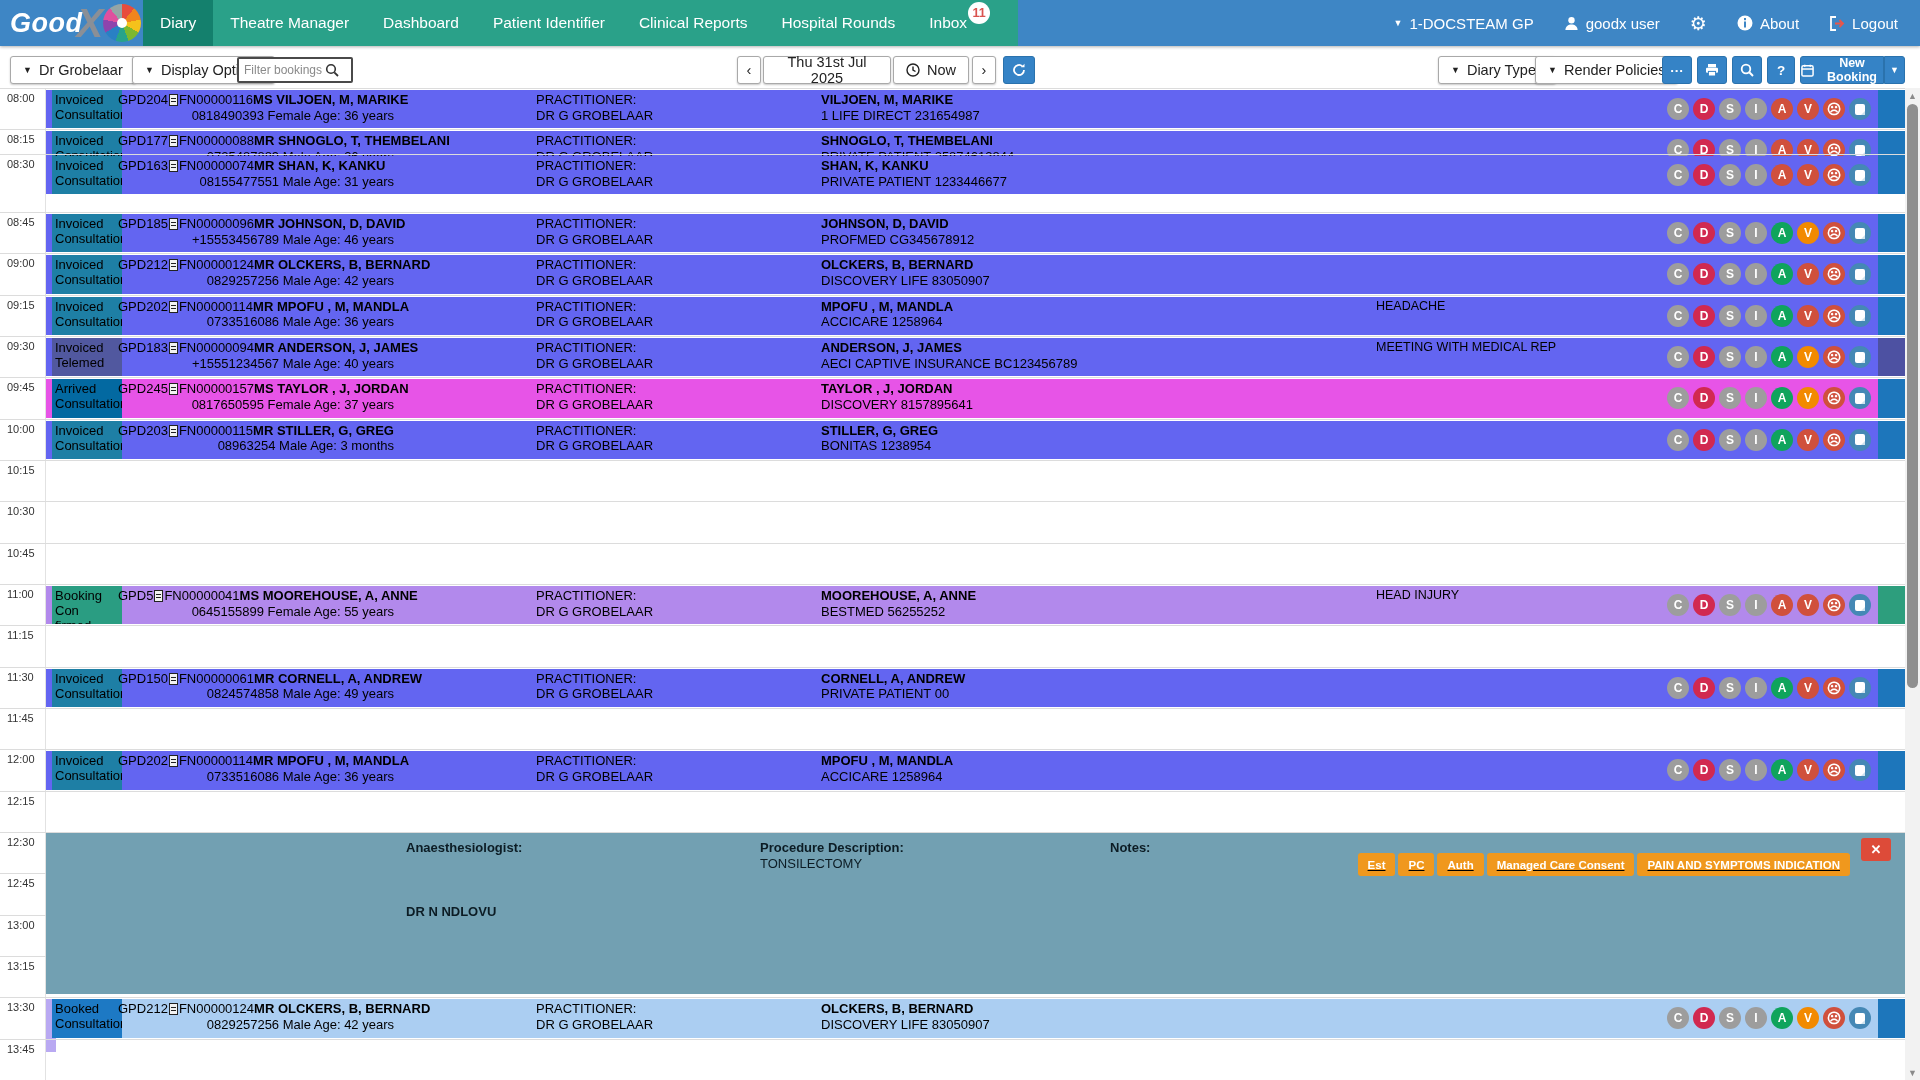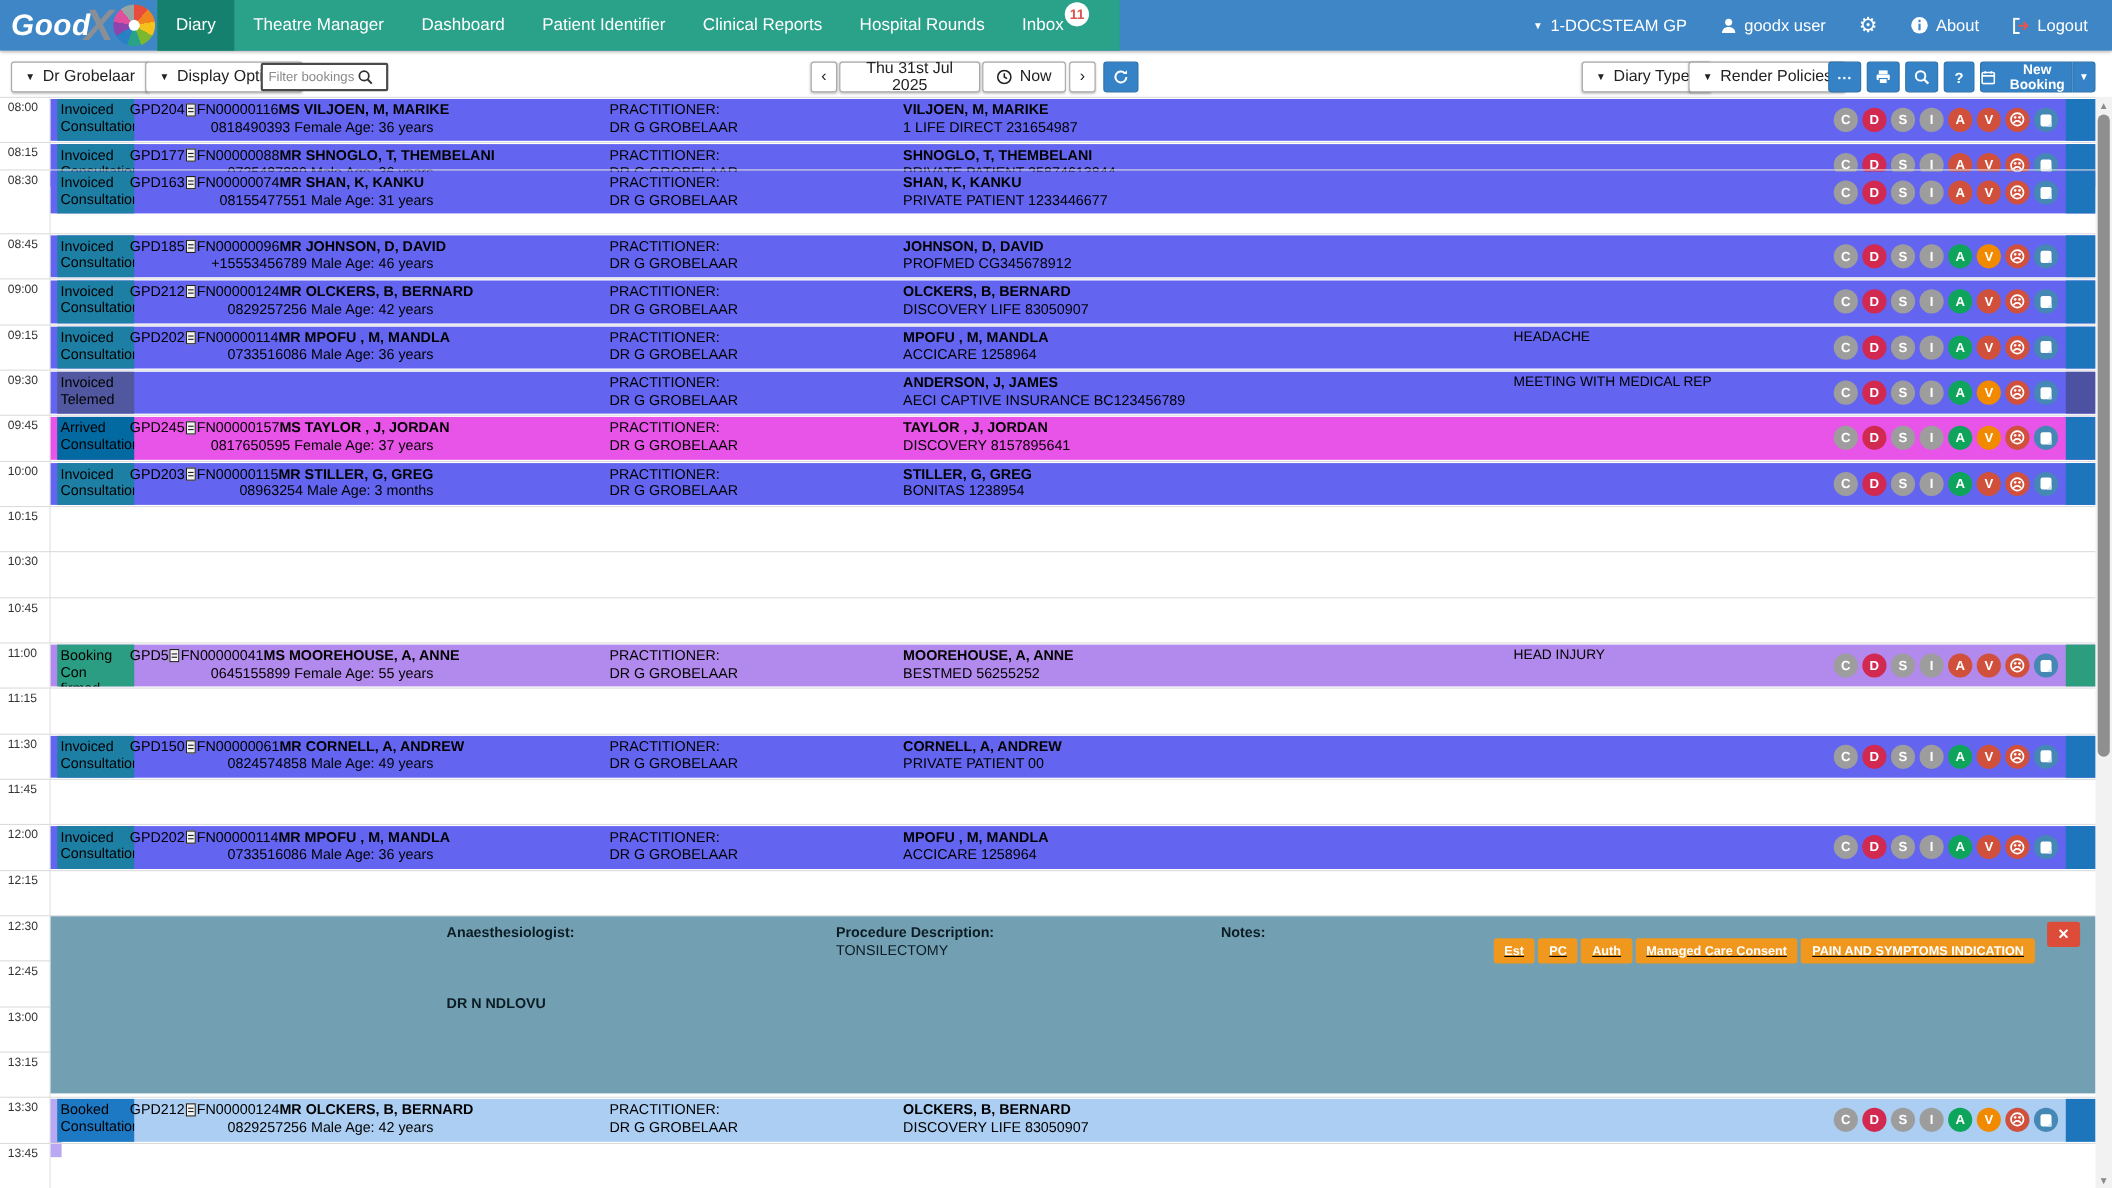--- a/index.html
+++ b/index.html
@@ -53,21 +53,21 @@
   .b-status { position:absolute; left:6px; top:0; bottom:0; width:70px; padding:2px 3px;
               font-size:13px; line-height:15px; color:#000; overflow:hidden; }
   .b-col2 { position:absolute; left:72px; top:2px; width:276px; font-size:13px; line-height:15.5px;
             color:#000; white-space:nowrap; }
   .b-col2 .l2 { text-align:right; }
   .b-col2 b { font-weight:bold; }
   .doc-ic { display:inline-block; width:9px; height:12px; background:#f2f2f2; border:1px solid #222;
             margin:0 1px -2px 1px; position:relative; }
   .doc-ic:after { content:""; position:absolute; left:1px; top:3px; width:5px; height:1px;
             background:#222; box-shadow:0 3px 0 #222; }
-  .b-prac { position:absolute; left:490px; top:2px; width:240px; font-size:13px; line-height:15.5px; color:#000;margin-left:18px; }
+  .b-prac { position:absolute; left:490px; top:2px; width:240px; font-size:13px; line-height:15.5px; color:#000; }
   .b-patient { position:absolute; left:775px; top:2px; width:420px; font-size:13px; line-height:15.5px; color:#000; }
   .b-patient .l1 { font-weight:bold; }
   .b-note { position:absolute; left:1330px; top:2px; font-size:12.5px; color:#000; }
   .b-icons { position:absolute; right:34px; top:50%; transform:translateY(-50%); display:flex; gap:4px; }
   .circ { width:22px; height:22px; border-radius:50%; color:#fff; font-size:12px; font-weight:bold;
           display:flex; align-items:center; justify-content:center; cursor:pointer; }
   .note-page { width:10px; height:11px; background:#fff; border-radius:2px; position:relative; }
   .note-page:after { content:""; position:absolute; right:0; bottom:0; border:2.5px solid;
           border-color:transparent #cfe3ee #cfe3ee transparent; }
   .b-strip { position:absolute; right:0; top:0; bottom:0; width:27px; }
@@ -481,20 +481,24 @@
   </div>
       </div>
       <div class="slot" style="top: 248px; height: 41.3333px; padding-left: 12px;">
         <span class="slot-time">09:30</span>
         <div class="booking" style="background: rgb(99, 101, 241);">
 
     <div class="b-status" style="background: rgb(81, 88, 159);">
       <div>Invoiced</div>
             <div>Telemed</div>
     </div>
+    <div class="b-col2">
+      <div class="l1"><span>GPD183</span><span class="doc-ic"></span><span>FN00000094</span><b>MR ANDERSON, J, JAMES</b></div>
+      <div class="l2">+15551234567 Male Age: 40 years</div>
+    </div>
     <div class="b-prac">
       <div>PRACTITIONER:</div>
             <div>DR G GROBELAAR</div>
     </div>
     <div class="b-patient">
       <div class="l1">ANDERSON, J, JAMES</div>
             <div>AECI CAPTIVE INSURANCE BC123456789</div>
     </div>
     <div class="b-note">MEETING WITH MEDICAL REP</div>
     <div class="b-icons"></div>

